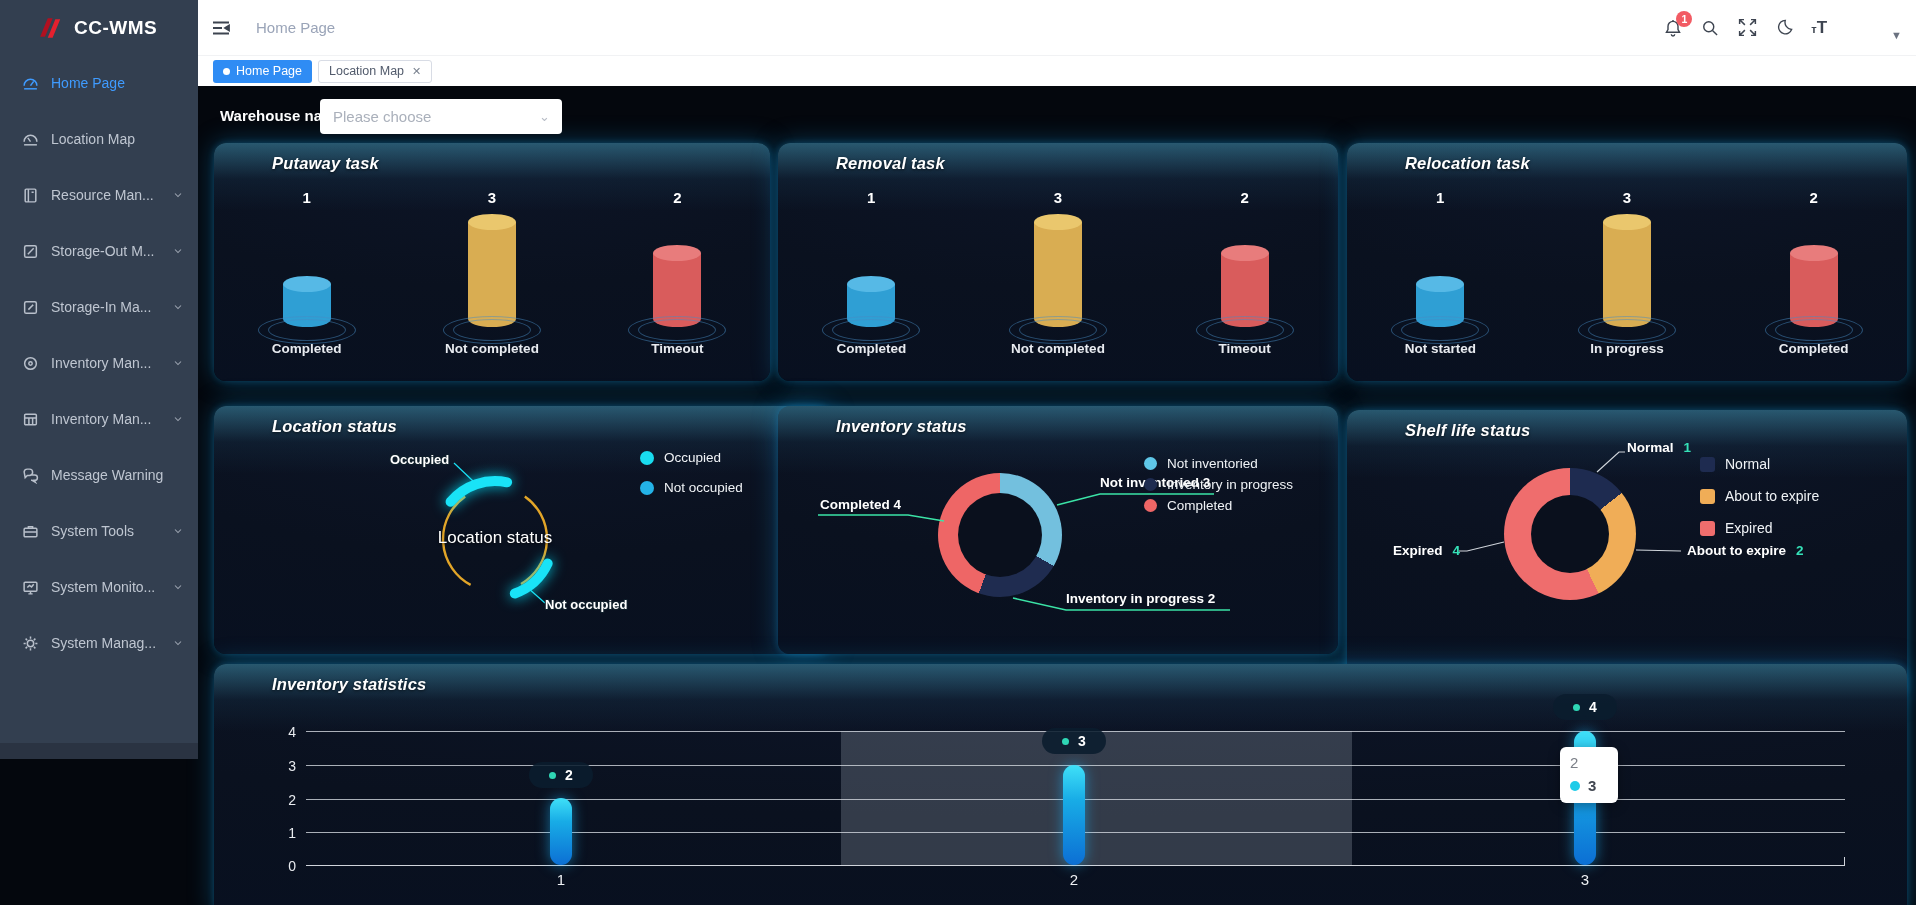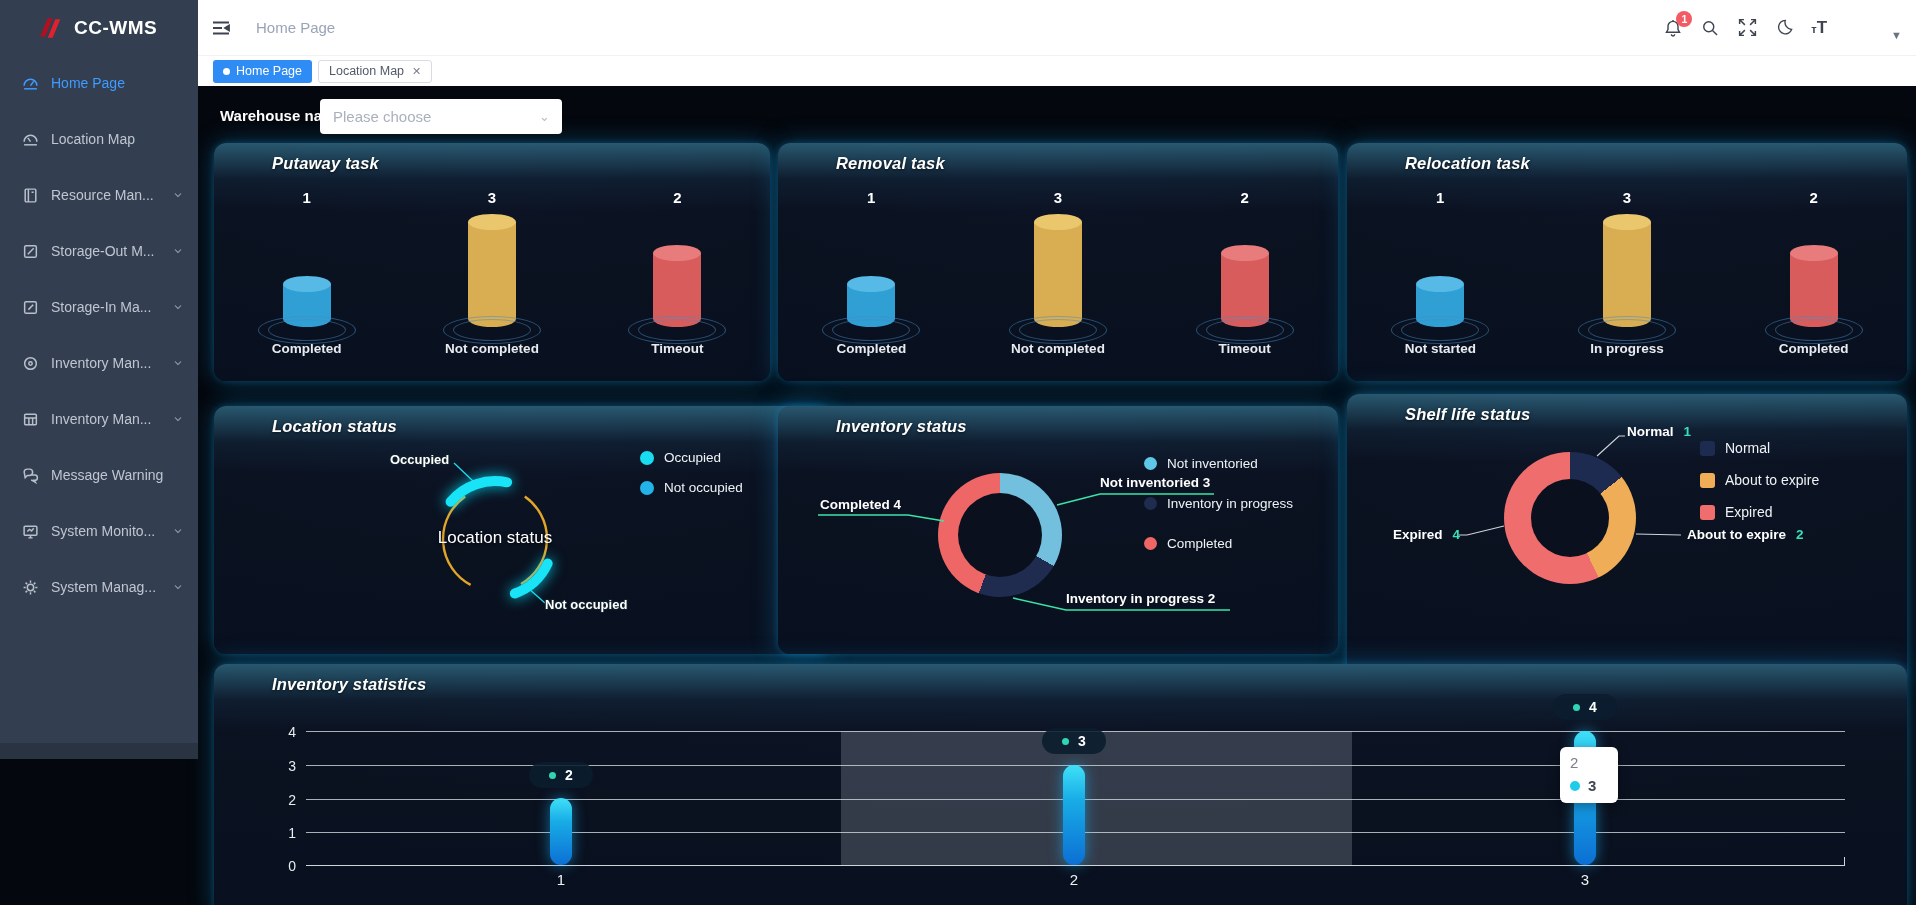--- a/index.html
+++ b/index.html
@@ -202,20 +202,32 @@
           <svg width="17" height="17" viewBox="0 0 16 16">
             <path d="M2 4.5a3 3 0 0 1 3-2.5h2a3 3 0 0 1 0 6H5L3 10z"></path>
             <path d="M9.5 7.5h2.5a2.5 2.5 0 0 1 0 5h-.5l1 1.8-3-1.8h-1"></path>
           </svg>
         </span>
       <span class="nlabel">Message Warning</span>
     </div>
     <div class="nav-item">
       <span class="nicon">
           <svg width="17" height="17" viewBox="0 0 16 16">
+            <rect x="2" y="5" width="12" height="8" rx="1"></rect>
+            <path d="M6 5V3.5h4V5M2 8.5h12"></path>
+          </svg>
+        </span>
+      <span class="nlabel">System Tools</span>
+      <svg class="chev" width="12" height="12" viewBox="0 0 16 16">
+          <polyline points="4,6 8,10 12,6"></polyline>
+        </svg>
+    </div>
+    <div class="nav-item">
+      <span class="nicon">
+          <svg width="17" height="17" viewBox="0 0 16 16">
             <rect x="2" y="3" width="12" height="8.5" rx="1"></rect>
             <path d="M5 8l2-2 2 1.5 2-2.5M6 14h4M8 11.5V14"></path>
           </svg>
         </span>
       <span class="nlabel">System Monito...</span>
       <svg class="chev" width="12" height="12" viewBox="0 0 16 16">
           <polyline points="4,6 8,10 12,6"></polyline>
         </svg>
     </div>
     <div class="nav-item">
@@ -429,37 +441,37 @@
   <div class="donut" style="left: 160px; top: 67px; width: 124px; height: 124px; background: conic-gradient(rgb(115, 192, 222) 0deg, rgb(115, 192, 222) 120deg, rgb(31, 44, 80) 120deg, rgb(31, 44, 80) 200deg, rgb(238, 102, 102) 200deg, rgb(238, 102, 102) 360deg);"></div>
   <div class="hole" style="left:180px;top:87px;width:84px;height:84px;"></div>
   <svg class="overlay" width="560" height="248">
     <path d="M40 109 H130 L166 115" fill="none" stroke="#3be3a6" stroke-width="1.5"></path>
     <path d="M436 88 H322 L279 99" fill="none" stroke="#3be3a6" stroke-width="1.5"></path>
     <path d="M452 204 H288 L235 192" fill="none" stroke="#3be3a6" stroke-width="1.5"></path>
   </svg>
   <span class="callout" style="left:42px;top:91px;">Completed 4</span>
   <span class="callout" style="left:322px;top:69px;">Not inventoried 3</span>
   <span class="callout" style="left:288px;top:185px;">Inventory in progress 2</span>
-  <div class="legend" style="left:366px;top:50px;gap:25px;">
+  <div class="legend" style="left:366px;top:50px;gap:6px;">
     <div class="lg-row">
       <span class="lg-dot" style="width: 13px; height: 13px; flex-basis: 13px; background: rgb(95, 199, 232);"></span>
       <span class="lg-txt">Not inventoried</span>
     </div>
     <div class="lg-row">
       <span class="lg-dot" style="width: 13px; height: 13px; flex-basis: 13px; background: rgb(31, 44, 80);"></span>
       <span class="lg-txt">Inventory in progress</span>
     </div>
     <div class="lg-row">
       <span class="lg-dot" style="width: 13px; height: 13px; flex-basis: 13px; background: rgb(238, 102, 102);"></span>
       <span class="lg-txt">Completed</span>
     </div>
   </div>
 </section>
 
-<section class="panel" style="left:1347px;top:394px;width:560px;height:288px;">
+<section class="panel" style="left:1347px;top:410px;width:560px;height:288px;">
   <h3 class="ptitle">Shelf life status</h3>
   <div class="donut" style="left: 157px; top: 58px; width: 132px; height: 132px; background: conic-gradient(rgb(30, 43, 80) 0deg, rgb(30, 43, 80) 51.4286deg, rgb(240, 173, 87) 51.4286deg, rgb(240, 173, 87) 154.286deg, rgb(239, 109, 109) 154.286deg, rgb(239, 109, 109) 360deg);"></div>
   <div class="hole" style="left:184px;top:85px;width:78px;height:78px;"></div>
   <svg class="overlay" width="560" height="248">
     <path d="M250 62 L272 42 H278" fill="none" stroke="#cfd4da" stroke-width="1.2"></path>
     <path d="M289 140 L334 141" fill="none" stroke="#cfd4da" stroke-width="1.2"></path>
     <path d="M157 132 L120 141 H112" fill="none" stroke="#cfd4da" stroke-width="1.2"></path>
   </svg>
   <span class="callout" style="left:280px;top:30px;"><span>Normal</span><span class="num">1</span></span>
   <span class="callout" style="left:340px;top:133px;"><span>About to expire</span><span class="num">2</span></span>

